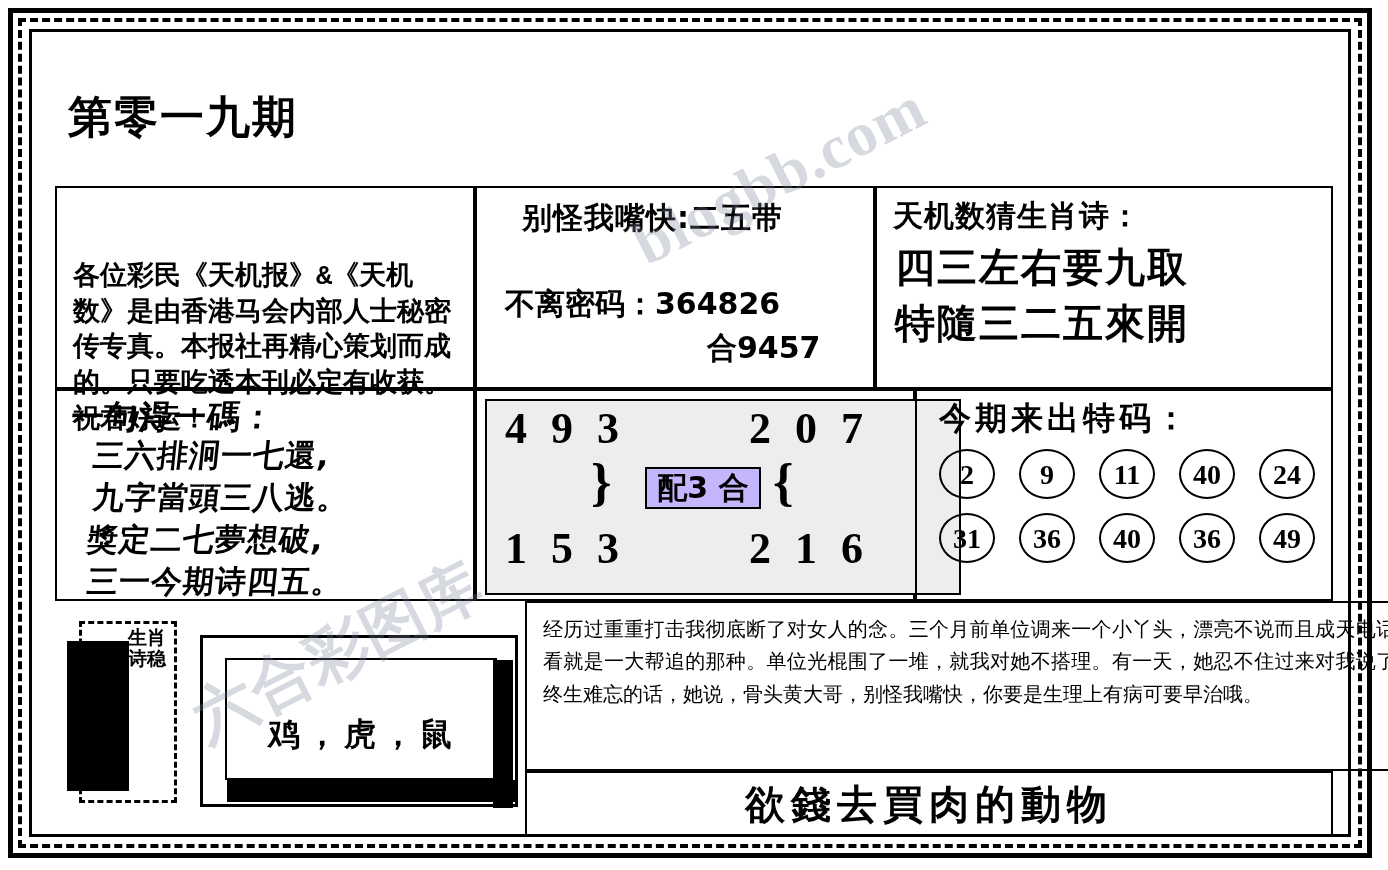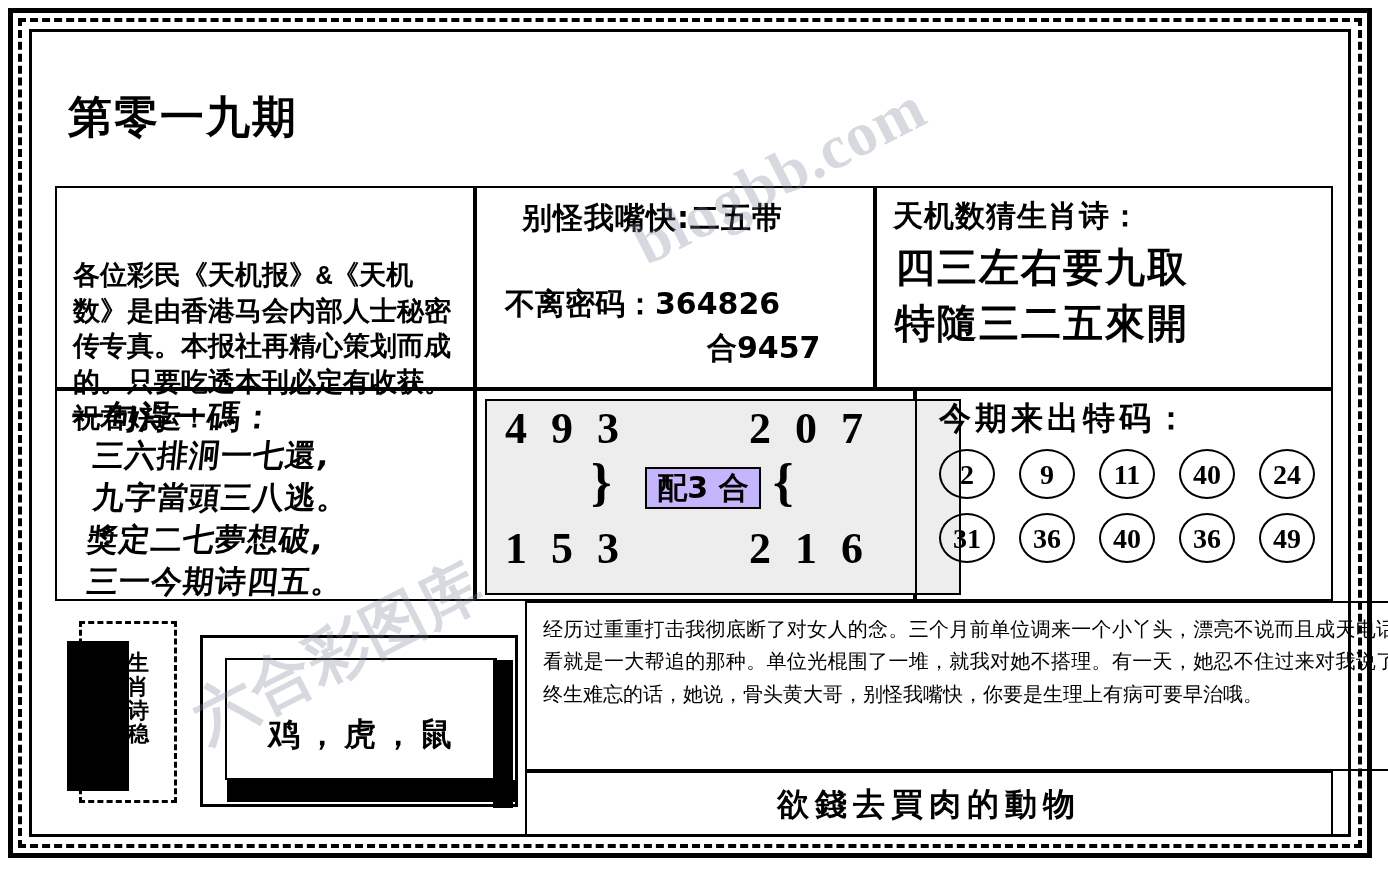--- a/index.html
+++ b/index.html
@@ -271,24 +271,23 @@
     width: 98px; height: 182px;
     border: 3px dashed #000;
     box-sizing: border-box;
   }
   .vert-text {
     position: absolute;
     left: 72px; top: 26px;
     width: 40px;
     font-family: "DejaVu Sans", sans-serif;
     font-weight: bold;
-    font-size: 22px;
+    font-size: 19px;
     line-height: 1.08;
-    text-align: left;
-    margin-top: 24px;
+    text-align: center;
   }
   .plate {
     position: absolute;
     left: 145px; top: 34px;
     width: 318px; height: 172px;
     border: 3px solid #000;
     box-sizing: border-box;
     background: #fff;
   }
   .plate-inner {
@@ -335,21 +334,21 @@
 
   .cell-slogan {
     left: 525px; top: 771px; width: 808px; height: 66px;
   }
   .slogan-text {
     width: 100%;
     text-align: center;
     line-height: 62px;
     font-family: "DejaVu Sans", sans-serif;
     font-weight: bold;
-    font-size: 32px;
+    font-size: 40px;
     letter-spacing: 6px;
   }
 </style>
 </head>
 <body>
 
 <div class="page">
 
   <div class="frame-outer"></div>
   <div class="frame-dash"></div>

